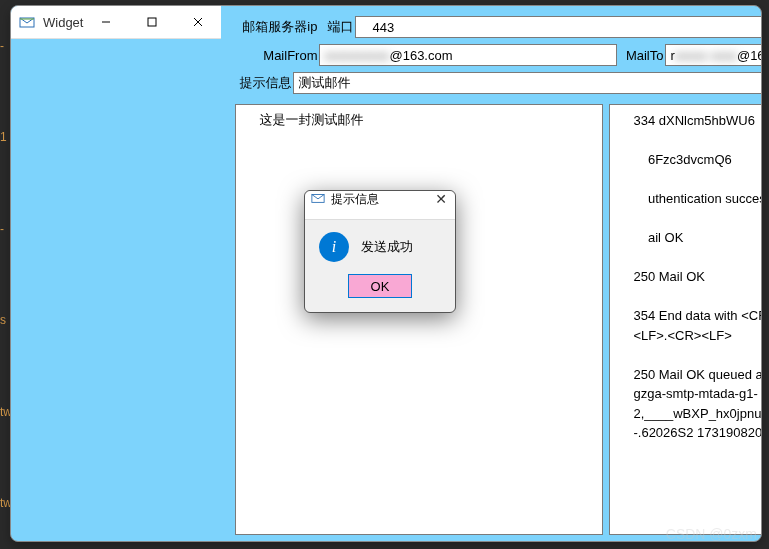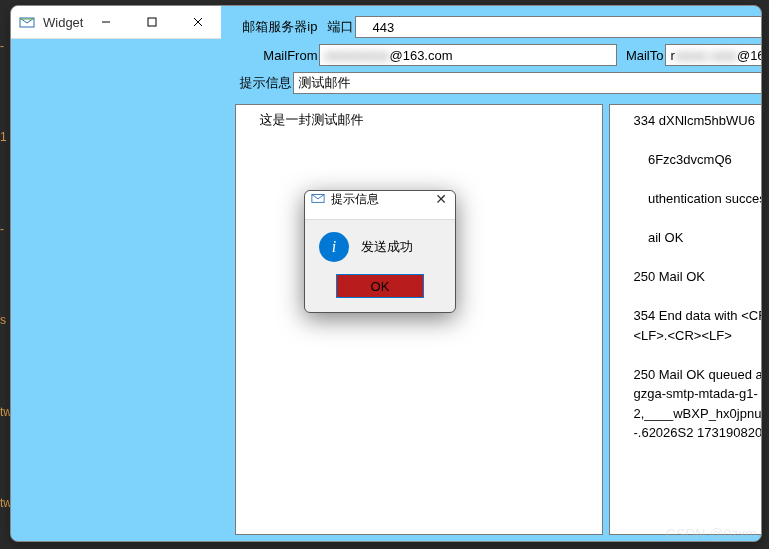--- a/index.html
+++ b/index.html
@@ -24,21 +24,21 @@
   .btn{width:72px;height:26px;background:#e1e1e1;border:1px solid #333;box-shadow:1px 1px 0 #888;font-family:inherit;font-size:13px;cursor:pointer}
   .blur{filter:blur(4px);color:#666}
   .dialog{position:absolute;left:304px;top:190px;width:150px;background:#f0f0f0;border:1px solid #555;border-radius:6px;box-shadow:0 6px 24px rgba(0,0,0,.5);z-index:10}
   .dlg-title{height:28px;display:flex;align-items:flex-start;background:#fff;border-bottom:1px solid #ddd;border-radius:6px 6px 0 0}
   .dlg-title .icon{width:14px;height:14px;margin:0 6px}
   .dlg-title .t{flex:1;font-size:12px}
   .dlg-title .x{width:28px;text-align:center;font-size:14px;color:#333;cursor:pointer}
   .dlg-body{display:flex;align-items:center;gap:12px;padding:12px 14px}
   .info-icon{width:30px;height:30px;border-radius:50%;background:#0078d4;color:#fff;display:flex;align-items:center;justify-content:center;font-family:Georgia,serif;font-style:italic;font-size:16px}
   .dlg-btns{display:flex;justify-content:center;padding:0 0 14px}
-  .okbtn{width:88px;height:24px;background:#b91c1c;border:1.5px solid #0078d4;font-size:13px;cursor:pointer}
+  .okbtn{width:64px;height:24px;background:#f9a8d4;border:1.5px solid #0078d4;font-size:13px;cursor:pointer}
   .watermark{position:absolute;right:12px;bottom:7px;font-size:14px;color:rgba(200,200,200,.35)}
   svg{display:block}
 </style>
 </head>
 <body>
 
 <div class="bg-noise">
   <span>-</span>
     <span>1</span>
     <span>-</span>

